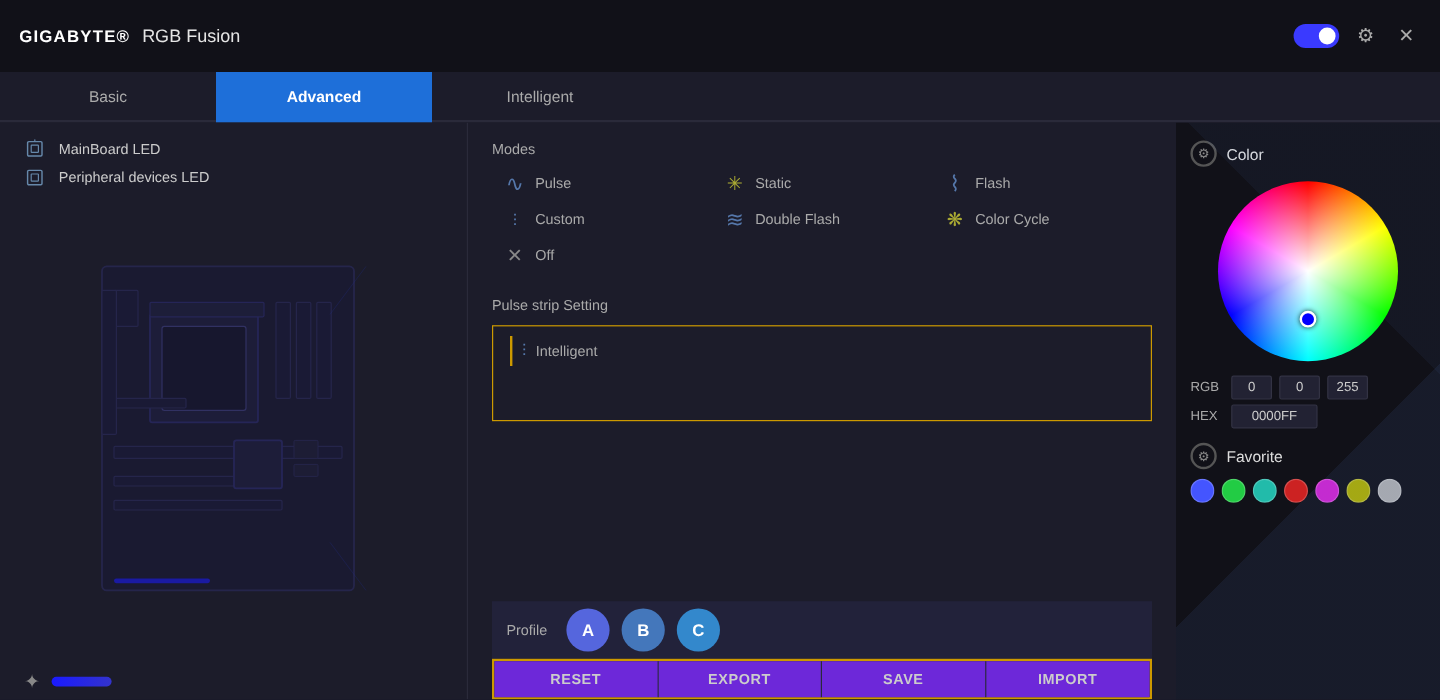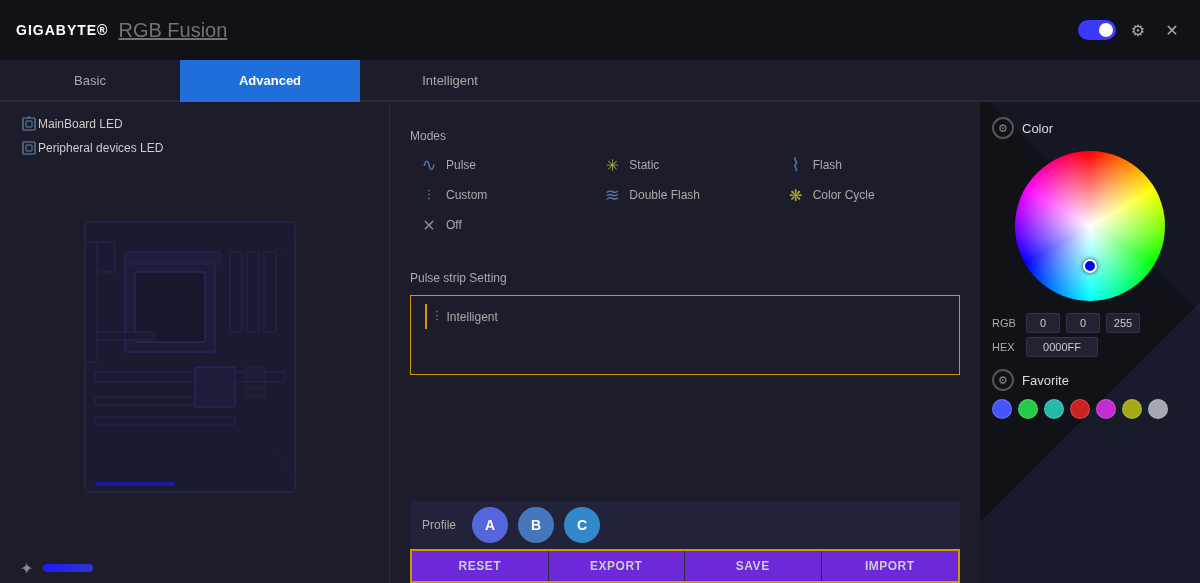--- a/index.html
+++ b/index.html
@@ -35,24 +35,23 @@
       align-items: center;
       gap: 10px;
     }
     .brand-gigabyte {
       color: #ffffff;
       font-weight: 900;
       font-size: 14px;
       letter-spacing: 1px;
     }
     .brand-rgb {
-      color: #737373;
-      font-size: 20px;
+      color: #e5e5e5;
+      font-size: 15px;
       font-weight: 400;
-      text-decoration: underline;
     }
     .title-bar-controls {
       margin-left: auto;
       display: flex;
       align-items: center;
       gap: 10px;
     }
     .toggle-switch {
       width: 38px;
       height: 20px;
@@ -134,21 +133,21 @@
       padding: 10px 0 0 0;
       border-right: 1px solid #2a2a3a;
     }
     .device-list {
       padding: 0 20px;
       margin-bottom: 10px;
     }
     .device-item {
       display: flex;
       align-items: center;
-      gap: 0;
+      gap: 11px;
       padding: 3px 0;
       font-size: 12px;
       color: #ccc;
       cursor: pointer;
     }
     .device-icon {
       width: 18px;
       height: 18px;
       display: flex;
       align-items: center;
@@ -195,21 +194,20 @@
       position: relative;
     }
 
     .modes-section {
       margin-bottom: 12px;
     }
     .section-label {
       font-size: 12px;
       color: #aaa;
       margin-bottom: 10px;
-      margin-top: 12px;
     }
     .modes-grid {
       display: grid;
       grid-template-columns: repeat(3, 1fr);
       gap: 6px 0;
       margin-bottom: 10px;
     }
     .mode-item {
       display: flex;
       align-items: center;

